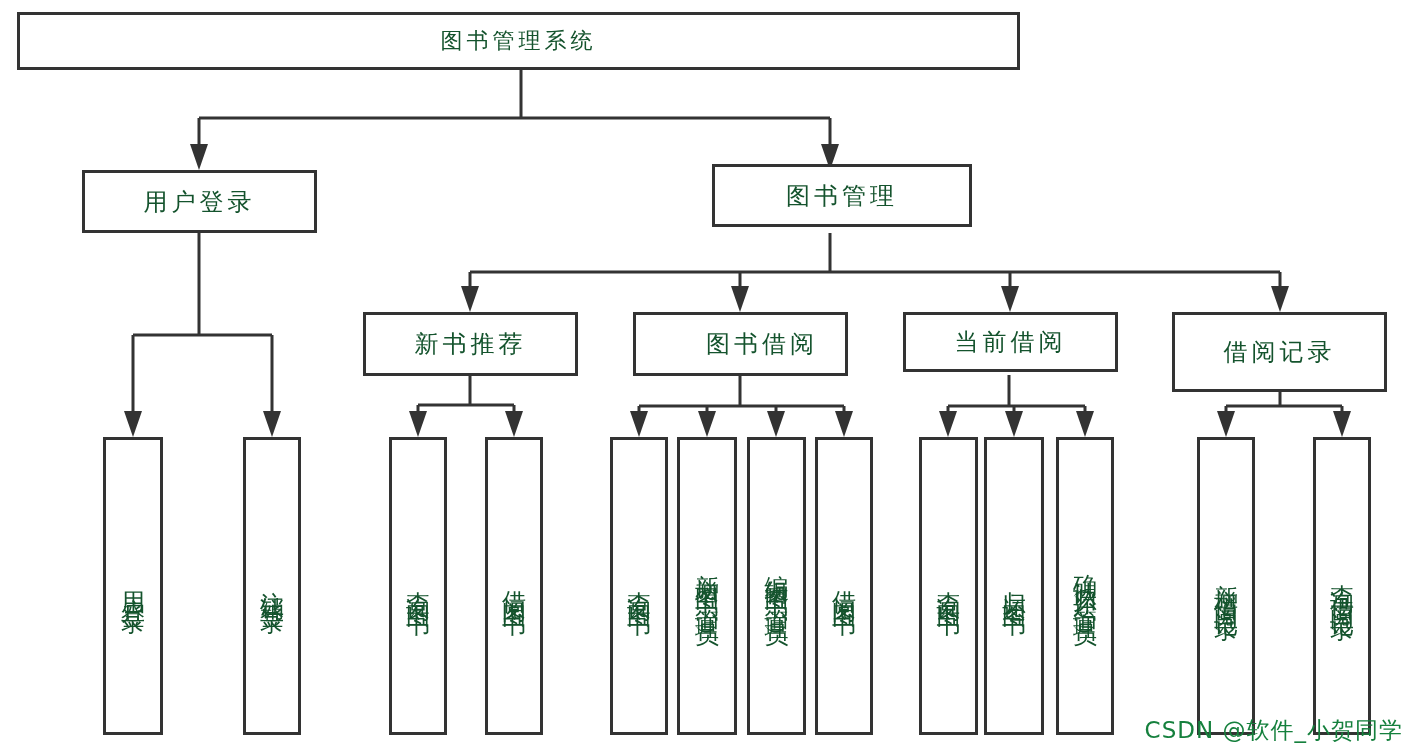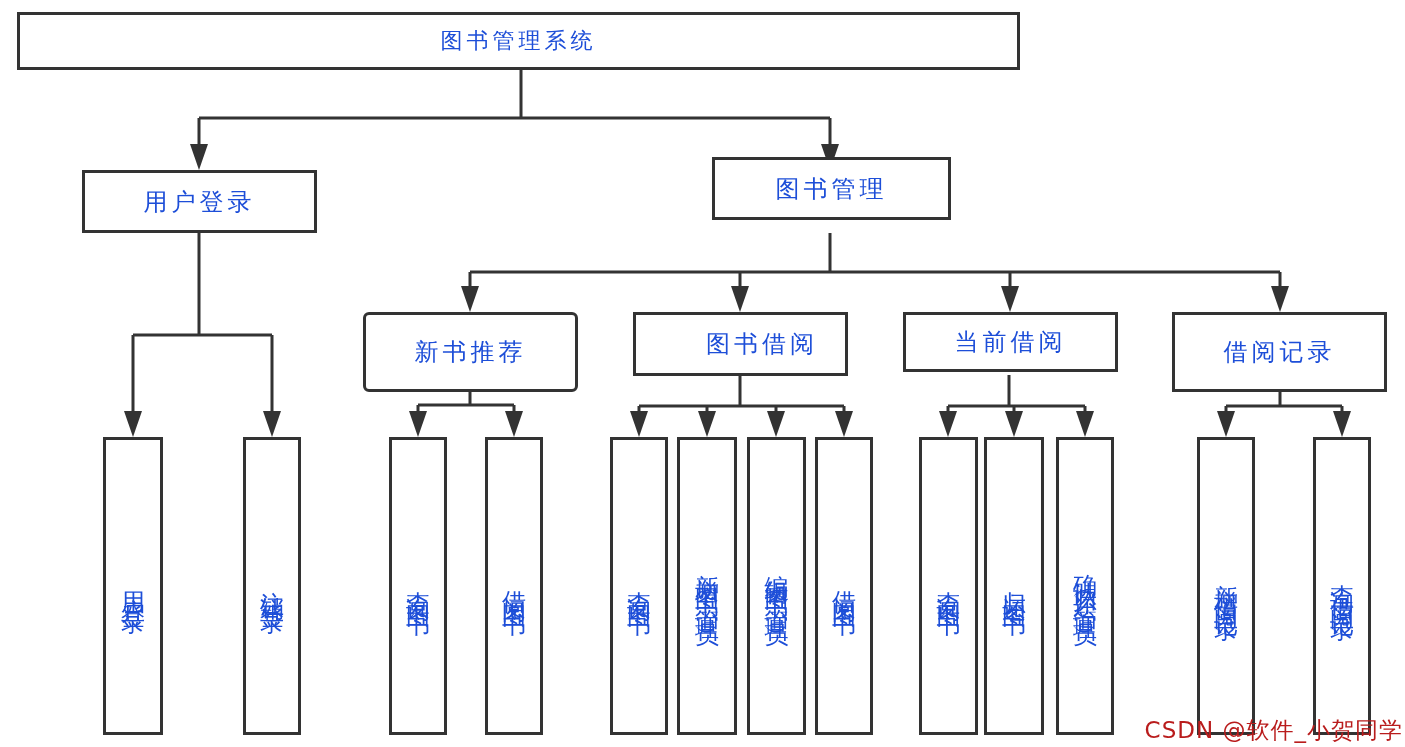--- a/index.html
+++ b/index.html
@@ -17,38 +17,38 @@
     width: 1405px; height: 747px;
   }
   .node {
     position: absolute;
     box-sizing: border-box;
     border: 3px solid #333333;
     background: #ffffff;
     display: flex;
     align-items: center;
     justify-content: center;
-    color: #1d4ed8;
+    color: #14532d;
   }
   .root-node  { font-size: 22px; letter-spacing: 4px; }
   .h-node     { font-size: 24px; letter-spacing: 4px; }
   .leaf {
     top: 437px;
     height: 298px;
     writing-mode: vertical-rl;
     font-size: 24px;
     letter-spacing: 7px;
   }
   .watermark {
     position: absolute;
     right: 2px;
     bottom: 1px;
     font-size: 23px;
     letter-spacing: 1px;
-    color: #b91c1c;
+    color: #15803d;
     z-index: 5;
     white-space: nowrap;
   }
 </style>
 </head>
 <body>
 
 <div class="stage">
 
   <svg class="connectors" viewBox="0 0 1405 747" xmlns="http://www.w3.org/2000/svg">
@@ -91,25 +91,25 @@
     </g>
   </svg>
 
   <div class="node root-node" style="left:17px; top:12px; width:1003px; height:58px;">
     <span>图书管理系统</span>
   </div>
 
   <div class="node h-node" style="left:82px; top:170px; width:235px; height:63px;">
     <span>用户登录</span>
   </div>
-  <div class="node h-node" style="left:712px; top:157px; width:239px; height:63px;">
+  <div class="node h-node" style="left:712px; top:164px; width:260px; height:63px;">
     <span>图书管理</span>
   </div>
 
-  <div class="node h-node" style="left:363px; top:312px; width:215px; height:80px;border-radius:6px;">
+  <div class="node h-node" style="left:363px; top:312px; width:215px; height:64px;">
     <span>新书推荐</span>
   </div>
   <div class="node h-node" style="left:633px; top:312px; width:215px; height:64px;padding-left:43px;">
     <span>图书借阅</span>
   </div>
   <div class="node h-node" style="left:903px; top:312px; width:215px; height:60px;">
     <span>当前借阅</span>
   </div>
   <div class="node h-node" style="left:1172px; top:312px; width:215px; height:80px;">
     <span>借阅记录</span>

